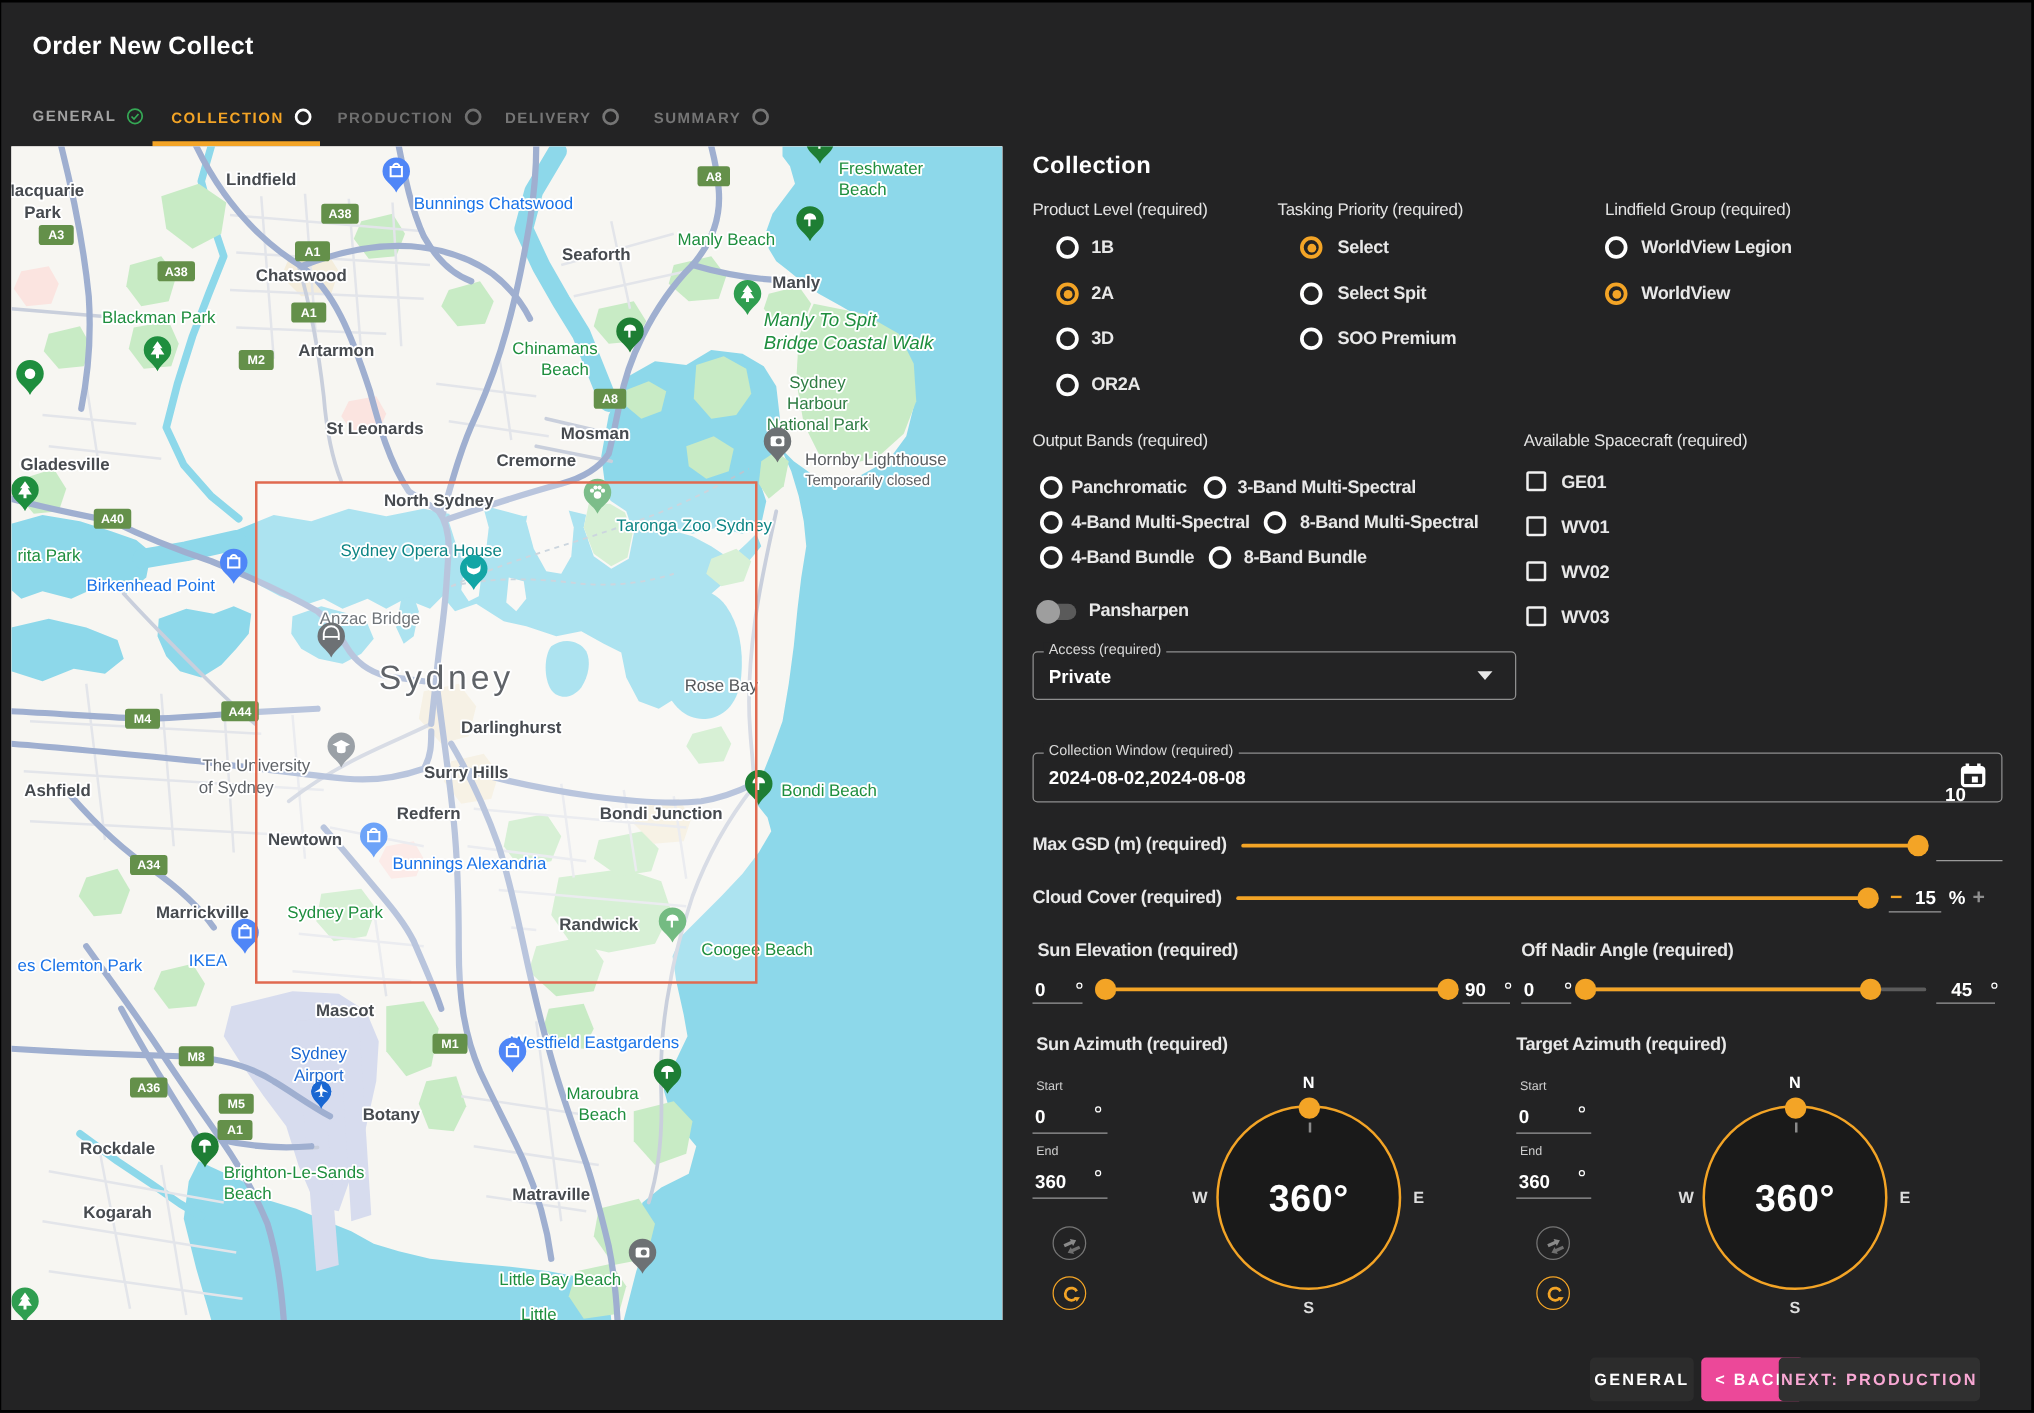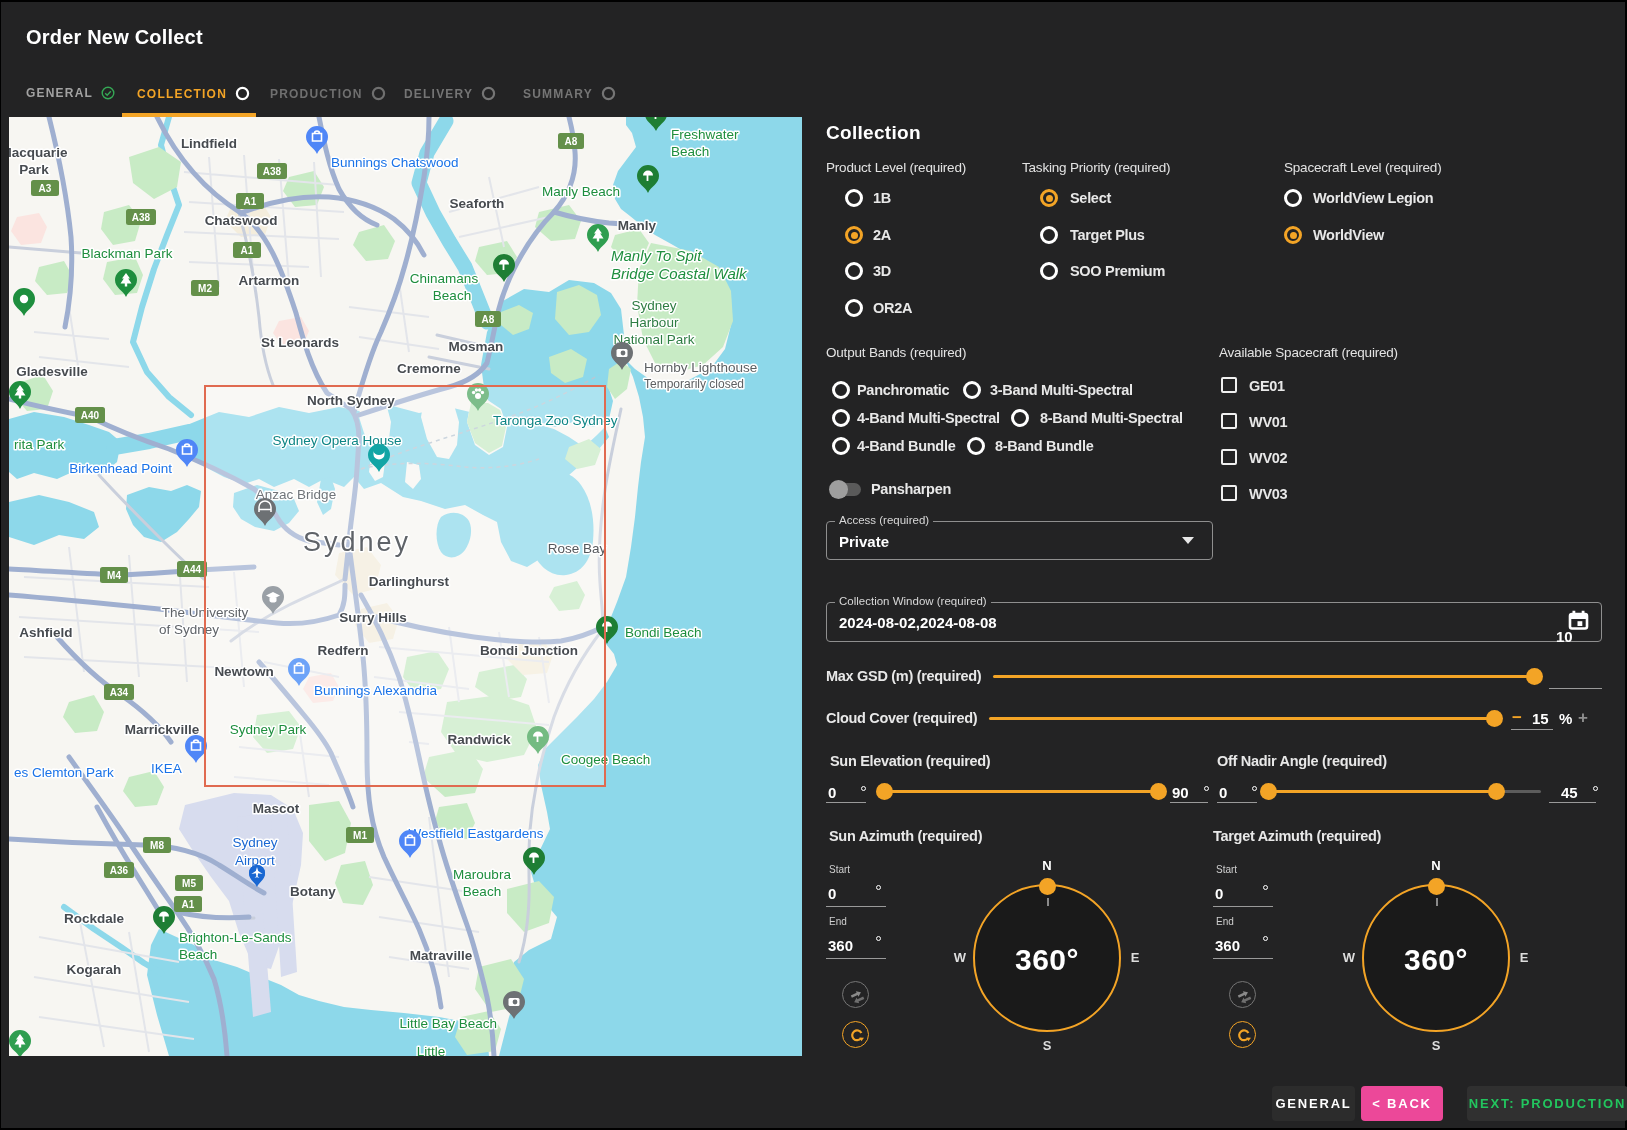--- a/index.html
+++ b/index.html
@@ -412,35 +412,35 @@
   </g>
   <rect x="196" y="269" width="400" height="400" fill="none" stroke="#e06a50" stroke-width="2"></rect>
   </svg>
   </div>
 
   <div class="panel">
     <div class="abs" style="left:16px;top:120px;font-size:19px;font-weight:bold;color:#fff;letter-spacing:.3px;">Collection</div>
 
     <div class="sec-label" style="left:16px;top:158px;">Product Level (required)</div>
     <div class="sec-label" style="left:212px;top:158px;">Tasking Priority (required)</div>
-    <div class="sec-label" style="left:474px;top:158px;">Spacecraft Level (required)</div>
+    <div class="sec-label" style="left:474px;top:158px;">Lindfield Group (required)</div>
 
     <div class="radio" style="left:35px;top:187px;"></div>
       <div class="blabel" style="left:63px;top:188px;">1B</div>
     <div class="radio sel" style="left:35px;top:224px;"></div>
       <div class="blabel" style="left:63px;top:225px;">2A</div>
     <div class="radio" style="left:35px;top:260px;"></div>
       <div class="blabel" style="left:63px;top:261px;">3D</div>
     <div class="radio" style="left:35px;top:297px;"></div>
       <div class="blabel" style="left:63px;top:298px;">OR2A</div>
 
     <div class="radio sel" style="left:230px;top:187px;"></div>
       <div class="blabel" style="left:260px;top:188px;">Select</div>
     <div class="radio" style="left:230px;top:224px;"></div>
-      <div class="blabel" style="left:260px;top:225px;">Target Plus</div>
+      <div class="blabel" style="left:260px;top:225px;">Select Spit</div>
     <div class="radio" style="left:230px;top:260px;"></div>
       <div class="blabel" style="left:260px;top:261px;">SOO Premium</div>
 
     <div class="radio" style="left:474px;top:187px;"></div>
       <div class="blabel" style="left:503px;top:188px;">WorldView Legion</div>
     <div class="radio sel" style="left:474px;top:224px;"></div>
       <div class="blabel" style="left:503px;top:225px;">WorldView</div>
 
     <div class="sec-label" style="left:16px;top:343px;">Output Bands (required)</div>
     <div class="radio" style="left:22px;top:379px;"></div>
@@ -577,15 +577,15 @@
     <div class="abs" style="left:618px;top:856px;width:16px;text-align:center;font-size:13px;font-weight:bold;color:#fff;">N</div>
     <div class="abs" style="left:618px;top:876px;width:17px;height:17px;border-radius:50%;background:#f3a426;"></div>
     <div class="abs" style="left:625.5px;top:896px;width:2px;height:8px;background:#8a8a8a;"></div>
     <div class="abs" style="left:576px;top:941px;width:100px;text-align:center;font-size:30px;font-weight:bold;color:#fff;letter-spacing:.5px;">360°</div>
     <div class="abs" style="left:531px;top:948px;width:16px;text-align:center;font-size:13px;font-weight:bold;color:#ddd;">W</div>
     <div class="abs" style="left:706px;top:948px;width:16px;text-align:center;font-size:13px;font-weight:bold;color:#ddd;">E</div>
     <div class="abs" style="left:618px;top:1036px;width:16px;text-align:center;font-size:13px;font-weight:bold;color:#ddd;">S</div>
 
     <div class="btn" style="left:462px;top:1084px;width:83px;line-height:35px;background:#2c2c2c;">GENERAL</div>
     <div class="btn" style="left:551px;top:1084px;width:82px;line-height:35px;background:#ec4899;">&lt; BACK</div>
-    <div class="btn" style="left:657px;top:1084px;width:161px;line-height:35px;background:#303030;color:#22c55e;">NEXT: PRODUCTION</div>
+    <div class="btn" style="left:613px;top:1084px;width:161px;line-height:35px;background:#303030;color:#f9a8d4;">NEXT: PRODUCTION</div>
   </div>
 </div>
 
 </body></html>

